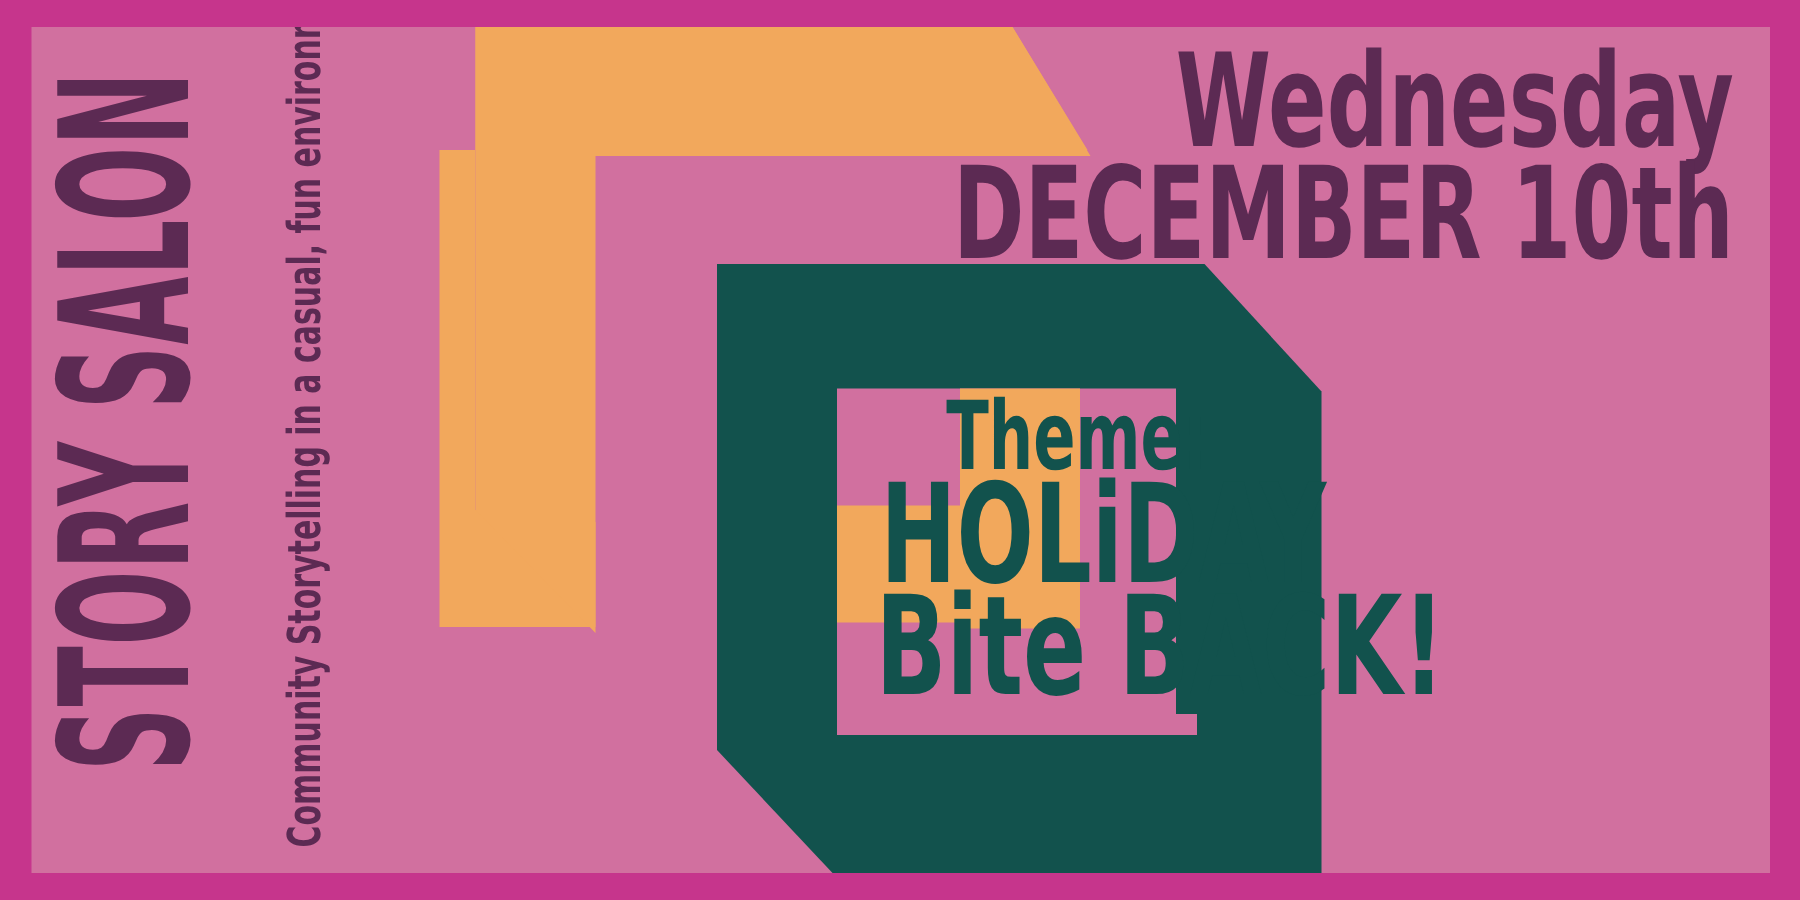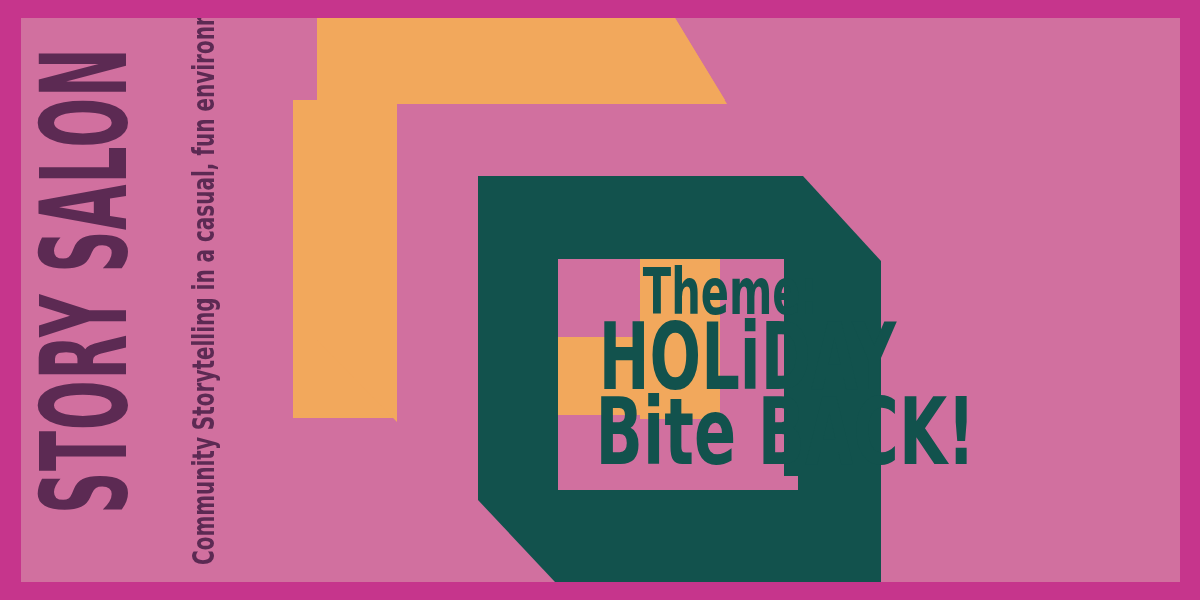--- a/index.html
+++ b/index.html
@@ -132,21 +132,20 @@
     transform-origin: right top;
   }
 
   
   #theme-block {
     position: absolute;
     left: 537px;
     top: 248px;
     width: 320px;
     text-align: center;
-    padding-left: 12px;
   }
   .theme-line {
     font-family: "DejaVu Sans", sans-serif;
     font-weight: 700;
     color: #12524d;
     white-space: nowrap;
     line-height: 1;
   }
   #theme-label {
     font-size: 52px;
@@ -194,16 +193,20 @@
 
     <div id="left-lockup">
       <div id="brand-title-wrap">
         <div id="brand-title">STORY SALON</div>
       </div>
       <div id="tagline-wrap">
         <div id="tagline">Community Storytelling in a casual, fun environment!</div>
       </div>
     </div>
 
+    <div id="date-block">
+      <div class="big-line" id="date-weekday">Wednesday</div>
+      <div class="big-line" id="date-daymonth">DECEMBER 10th</div>
+    </div>
 
 
   </div>
 </div>
 
 </body></html>

